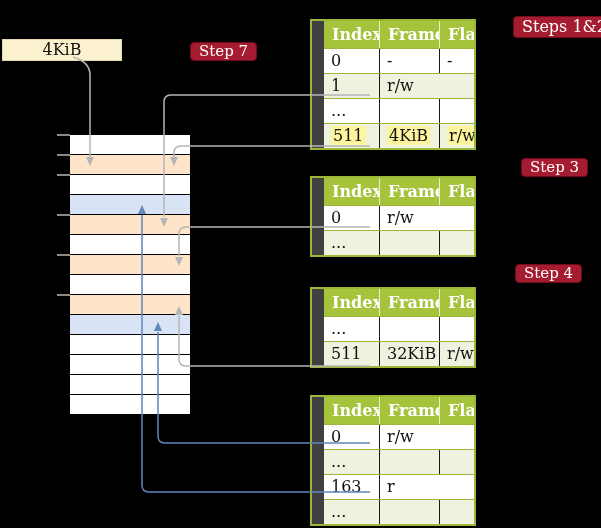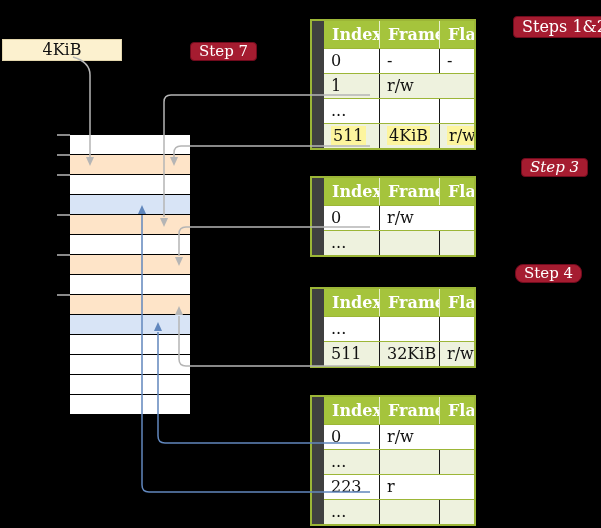--- a/index.html
+++ b/index.html
@@ -15,22 +15,22 @@
     text-align:center;font-size:16px;line-height:20px;color:#111;
   }
   
   .badge{
     position:absolute;height:19px;padding:0 8px;box-sizing:border-box;
     background:var(--badge-red,#a51c30);border:1px solid #700a1d;border-radius:4px;
     color:#fff;font-size:15px;line-height:17px;white-space:nowrap;
   }
   .badge.b0{left:190px;top:42px;}
   .badge.b12{left:513px;top:16px;height:22px;font-size:16px;line-height:20px;}
-  .badge.b3{left:521px;top:158px;font-style:italic;}
-  .badge.b4{left:515px;top:264px;border-radius:8px;}
+  .badge.b3{left:521px;top:158px;}
+  .badge.b4{left:515px;top:264px;}
   
   .mem-col{position:absolute;left:70px;top:135px;width:120px;}
   .mem-row{height:19px;border-bottom:1px solid #000;background:#fff;}
   .mem-row[data-color="orange"]{background:var(--memory-orange,#fee4c8);}
   .mem-row[data-color="blue"]{background:var(--memory-blue,#d8e4f6);}
   .tick{position:absolute;left:57px;width:13px;height:2px;background:#8a8a8a;}
   
   .ptable{
     position:absolute;left:310px;width:166px;box-sizing:border-box;
     border:2px solid var(--table-border-green,#9cb637);background:#404040;padding-left:12px;
@@ -161,21 +161,21 @@
     <div class="t-row">
       <div>0</div>
       <div>r/w</div>
     </div>
     <div class="t-row">
       <div>...</div>
       <div></div>
       <div></div>
     </div>
     <div class="t-row">
-      <div>223</div>
+      <div>163</div>
       <div>r</div>
     </div>
     <div class="t-row">
       <div>...</div>
       <div></div>
       <div></div>
     </div>
   </div>
 
   <svg id="wires" width="601" height="528" viewBox="0 0 601 528">

